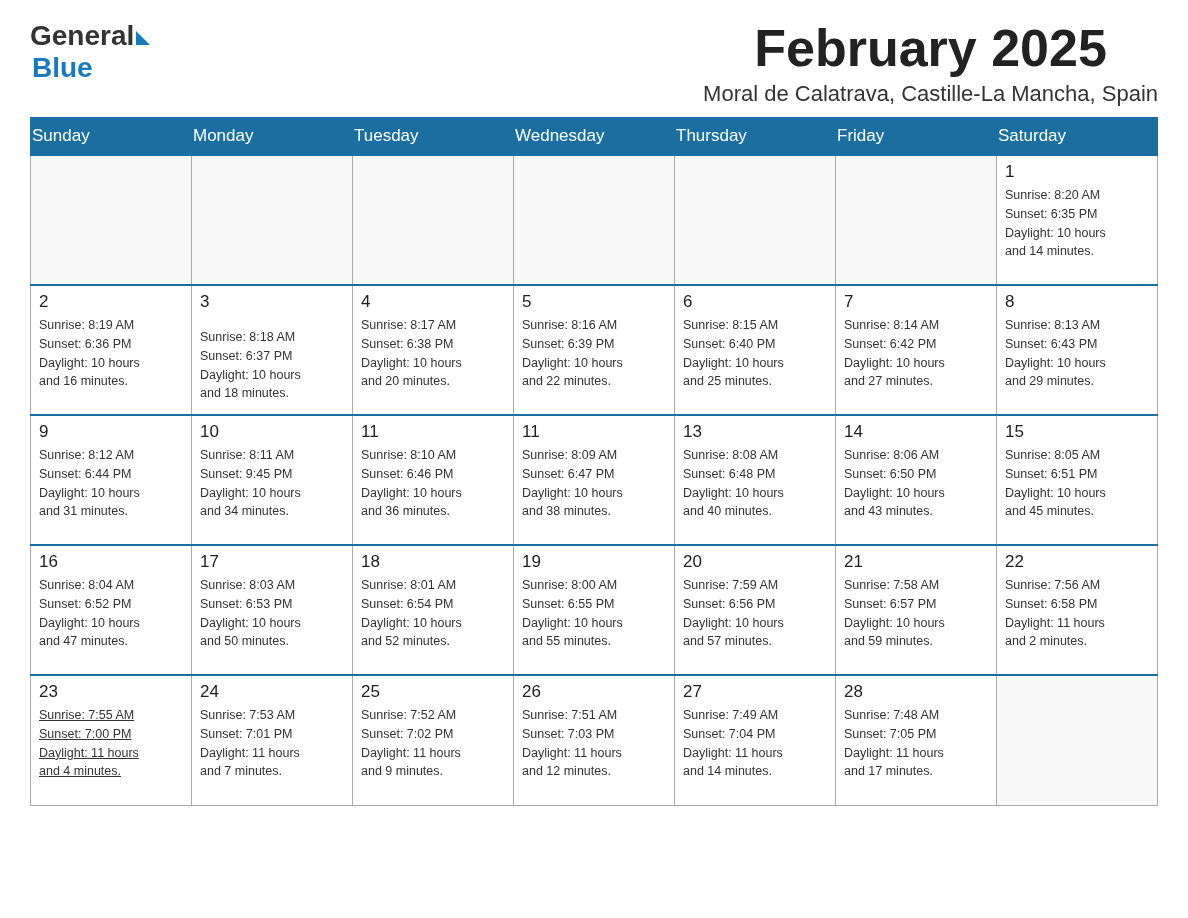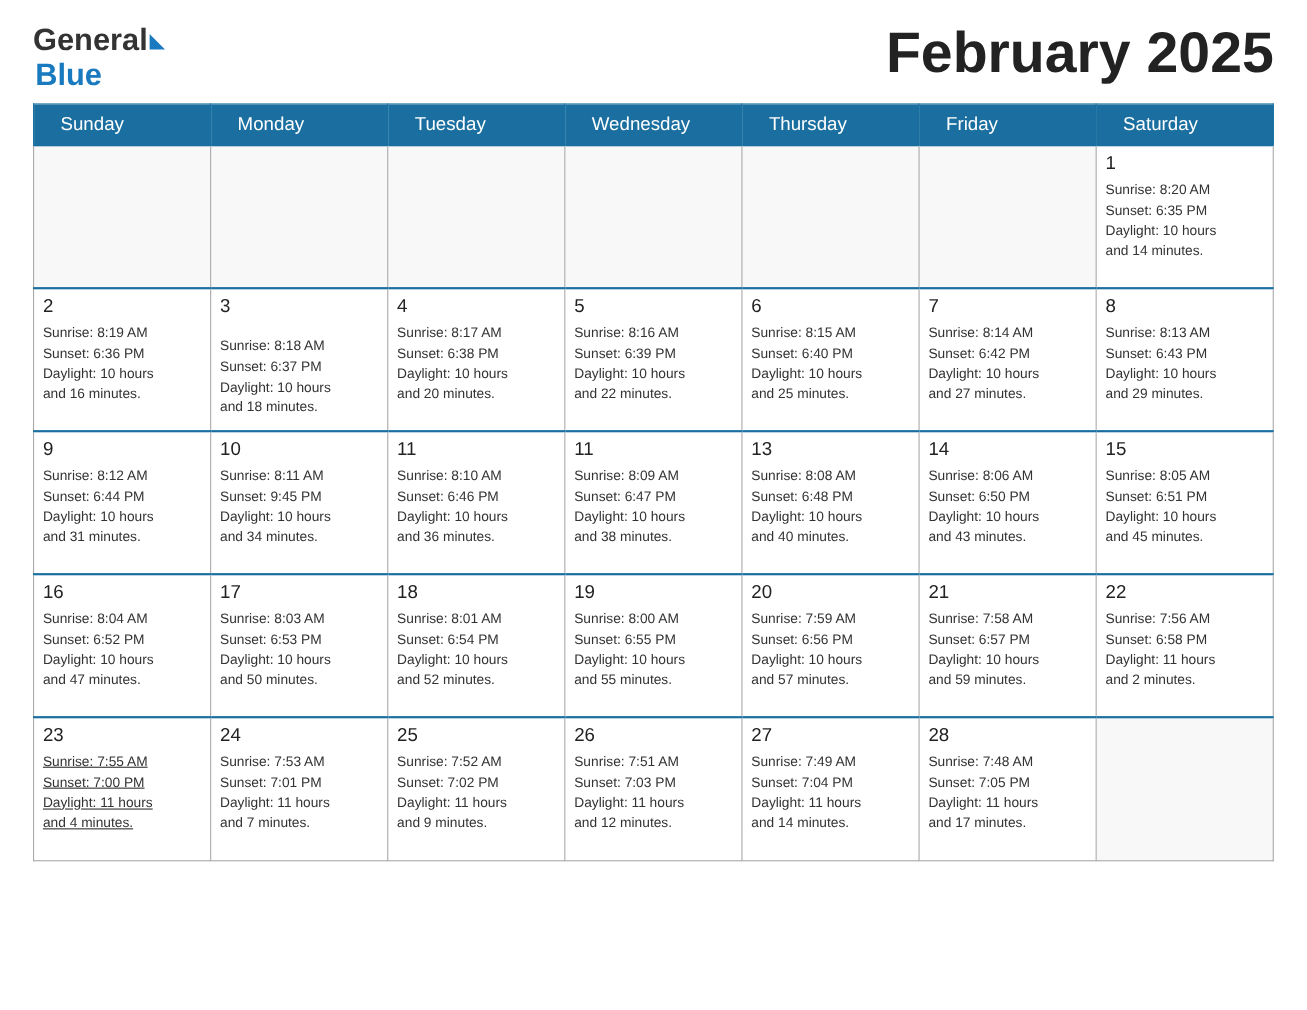--- a/index.html
+++ b/index.html
@@ -53,21 +53,21 @@
     .calendar {
       width: 100%;
       border-collapse: collapse;
       margin-top: 10px;
     }
     .calendar th {
       background-color: #1a6fa0;
       color: #fff;
       font-size: 17px;
       font-weight: normal;
-      padding: 8px 24px;
+      padding: 8px 1px;
       text-align: left;
       border: 1px solid #1a6fa0;
     }
     .calendar td {
       vertical-align: top;
       border: 1px solid #aaa;
       border-top: 2px solid #1a6fa0;
       padding: 6px 8px;
       width: 14.28%;
       min-height: 110px;
@@ -111,20 +111,21 @@
     <div class="logo-line1">
       <span class="logo-text-general">General</span>
       <span class="logo-triangle"></span>
     </div>
     <div class="logo-line2">
       <span class="logo-text-blue">Blue</span>
     </div>
   </div>
   <div class="title-section">
     <div class="month-title">February 2025</div>
+    <div class="location-title">Moral de Calatrava, Castille-La Mancha, Spain</div>
   </div>
 </div>
 
 <table class="calendar">
   <thead>
     <tr>
     <th>Sunday</th>
         <th>Monday</th>
         <th>Tuesday</th>
         <th>Wednesday</th>

